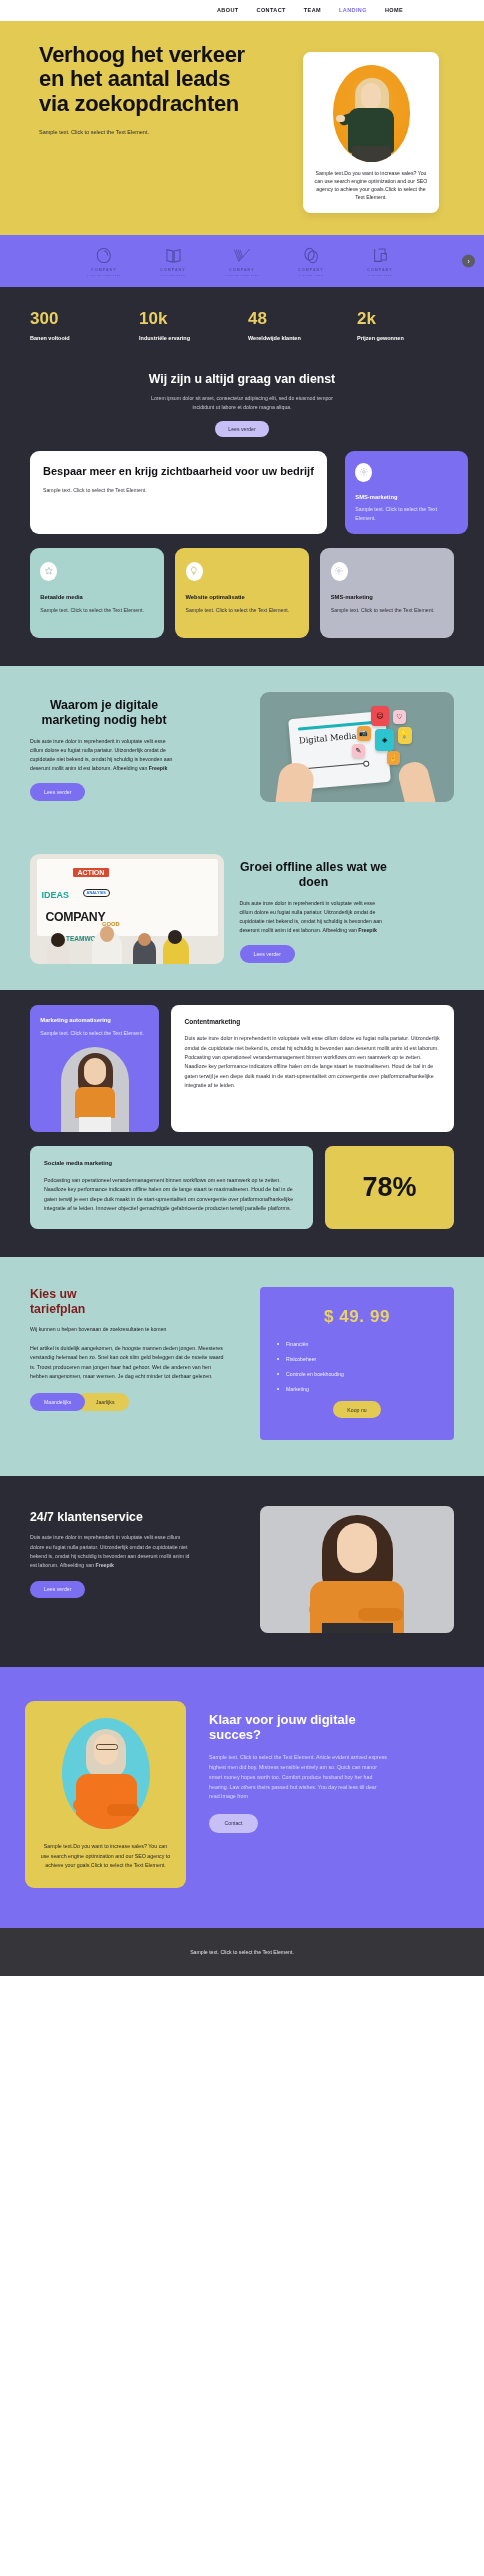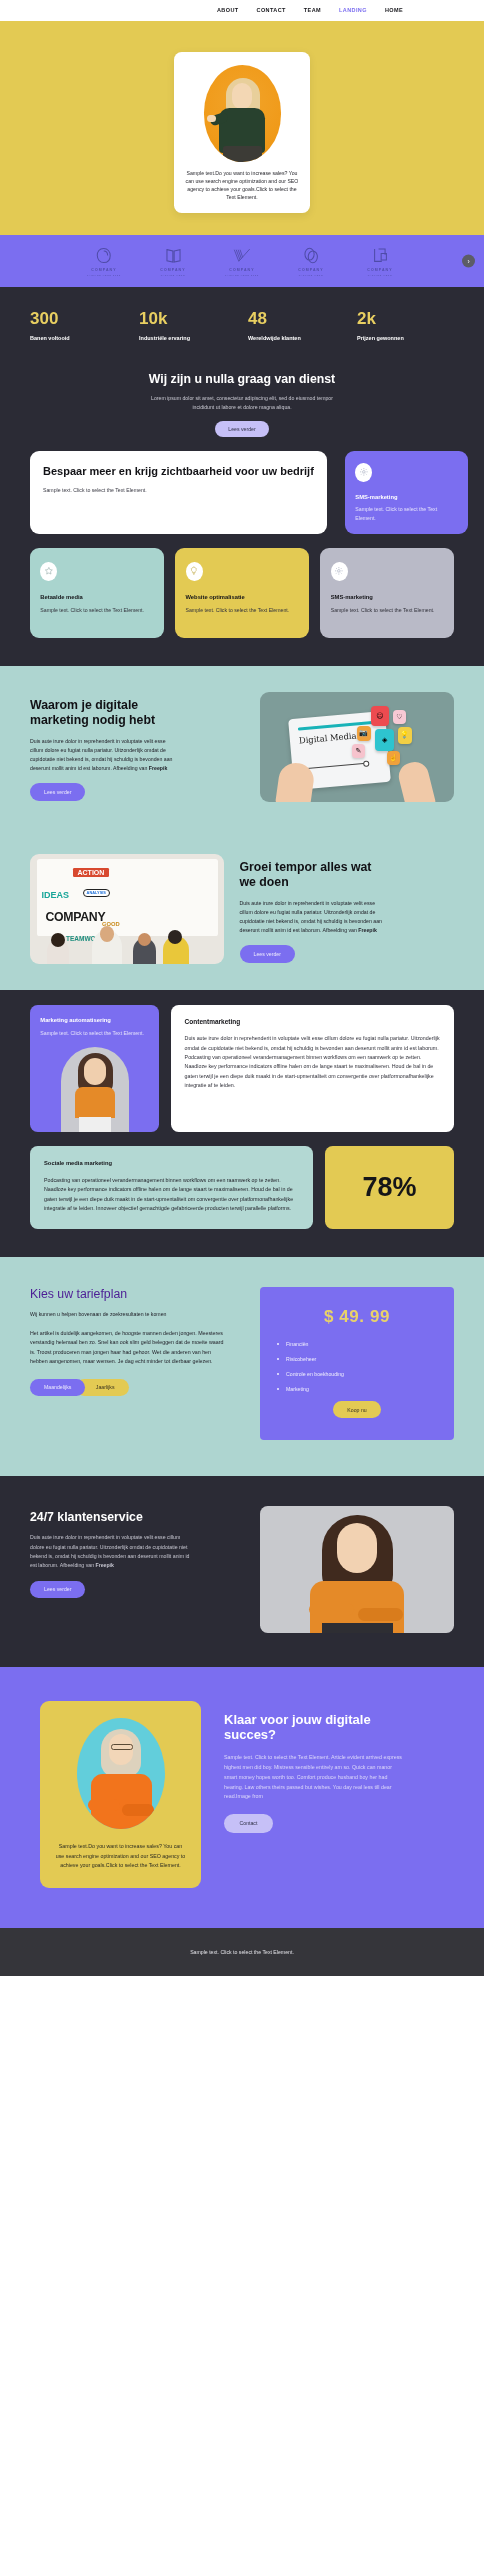--- a/index.html
+++ b/index.html
@@ -207,21 +207,21 @@
   .c-teal { background: #a9d4ce; }
   .c-yellow { background: #e3ca53; }
   .c-gray { background: #b9bac7; }
 
   
   .teal { background: #aed5d0; }
   .split { display: flex; padding: 26px 30px; gap: 15.5px; align-items: flex-start; }
   .split.rev { flex-direction: row; }
   .split-text { flex: 1; padding-top: 6.5px; }
   .split-title {
-    font-size: 12.3px; font-weight: bold; line-height: 1.2; color: #111115; max-width: 148px;
+    font-size: 12.3px; font-weight: bold; line-height: 1.2; color: #111115; max-width: 148px; text-align: center;
   }
   .split-body { margin-top: 9px; font-size: 5.2px; line-height: 1.75; color: #22222a; max-width: 148px; }
   .split-body b { font-weight: bold; }
   .split-cta { margin-top: 10.3px; }
   .img-box { width: 194px; height: 110px; border-radius: 9px; overflow: hidden; position: relative; }
 
   
   .tm-bg { position: absolute; inset: 0; background: #7e9c99; }
   .tm-tablet {
     position: absolute; left: 31px; top: 23px; width: 97px; height: 71px;
@@ -271,21 +271,21 @@
   .mix-teal p { margin-top: 10.3px; font-size: 5.3px; line-height: 1.8; color: #1f1f27; }
   .mix-pct {
     width: 129px; background: #e3ca53; border-radius: 7.7px;
     display: flex; align-items: center; justify-content: center;
   }
   .mix-pct span { font-size: 27px; font-weight: bold; color: #151518; }
 
   
   .pricing { display: flex; padding: 30px 30px 36px 30px; gap: 18px; }
   .pricing-left { flex: 1; }
-  .pricing-left h2 { font-size: 12.3px; font-weight: normal; line-height: 1.2; color: #4c1d95; max-width: 103px; }
+  .pricing-left h2 { font-size: 12.3px; font-weight: bold; line-height: 1.2; color: #7f1d1d; max-width: 103px; }
   .pricing-lead { margin-top: 9px; font-size: 5.2px; color: #22222a; }
   .pricing-body { margin-top: 11.6px; font-size: 5.3px; line-height: 1.8; color: #22222a; max-width: 194px; }
   .toggle-row { margin-top: 11.6px; display: flex; }
   .toggle-btn {
     padding: 5.8px 14px; border-radius: 13px; font-size: 5.2px; border: none; cursor: pointer;
     font-family: inherit;
   }
   .toggle-on { background: #7b6ef0; color: #eceafd; position: relative; z-index: 2; }
   .toggle-off { background: #e3ca53; color: #3c3620; margin-left: -9px; padding-left: 19.4px; }
   .price-card {
@@ -315,21 +315,21 @@
     background: #c8c9cd; position: relative;
   }
   .si-hair { position: absolute; left: 62px; top: 9px; width: 71px; height: 83px; background: #402a1e; border-radius: 35px 35px 23px 23px; }
   .si-face { position: absolute; left: 77px; top: 17px; width: 40px; height: 50px; background: #f2d2b2; border-radius: 20px; }
   .si-body { position: absolute; left: 50px; top: 75px; width: 94px; height: 54px; background: #e58a28; border-radius: 14px 14px 0 0; }
   .si-armL { position: absolute; left: 49px; top: 97px; width: 45px; height: 13px; background: #e58a28; border-radius: 6.5px; }
   .si-armR { position: absolute; left: 98px; top: 102px; width: 45px; height: 13px; background: #d97c1c; border-radius: 6.5px; }
   .si-pants { position: absolute; left: 62px; top: 117px; width: 71px; height: 11.6px; background: #2e2e33; }
 
   
-  .cta { background: #7b6ef0; display: flex; padding: 34px 40px 40px 40px; gap: 23px; align-items: flex-start; }
+  .cta { background: #7b6ef0; display: flex; padding: 34px 40px 40px 25px; gap: 23px; align-items: flex-start; }
   .cta-card { width: 161px; background: #e3ca53; border-radius: 9px; padding: 17px 14px 18px 14px; text-align: center; }
   .cta-photo {
     width: 88px; height: 111px; margin: 0 auto;
     border-radius: 44px/56px; background: #62cedb; position: relative; overflow: hidden;
   }
   .cp-hair { position: absolute; left: 24.5px; top: 10.3px; width: 40px; height: 48px; background: #ddd2bd; border-radius: 20px 20px 14px 14px; }
   .cp-face { position: absolute; left: 32px; top: 15.5px; width: 24.5px; height: 31px; background: #f2d6b8; border-radius: 12.3px; }
   .cp-glass { position: absolute; left: 34px; top: 26px; width: 22px; height: 5.8px; border: 0.9px solid #5a4a35; border-radius: 2.6px; }
   .cp-body { position: absolute; left: 14px; top: 56px; width: 61px; height: 58px; background: #f2741c; border-radius: 11.6px 11.6px 0 0; }
   .cp-armL { position: absolute; left: 11.6px; top: 81px; width: 32px; height: 11.6px; background: #f2741c; border-radius: 5.8px; }
@@ -354,20 +354,24 @@
 
   <nav class="nav">
     <a href="#">ABOUT</a>
     <a href="#">CONTACT</a>
     <a href="#">TEAM</a>
     <a href="#" class="active">LANDING</a>
     <a href="#">HOME</a>
   </nav>
 
   <section class="hero">
+    <div class="hero-left">
+      <h1 class="hero-title">Verhoog het verkeer en het aantal leads via zoekopdrachten</h1>
+      <p class="hero-sub">Sample text. Click to select the Text Element.</p>
+    </div>
     <div class="hero-right">
       <div class="hero-card">
         <div class="hero-photo">
           <div class="hp-hair"></div>
             <div class="hp-face"></div>
           <div class="hp-body"></div>
             <div class="hp-arm"></div>
           <div class="hp-hand"></div>
             <div class="hp-skirt"></div>
         </div>
@@ -440,21 +444,21 @@
         <div class="stat-num">48</div>
         <div class="stat-label">Wereldwijde klanten</div>
       </div>
       <div class="stat">
         <div class="stat-num">2k</div>
         <div class="stat-label">Prijzen gewonnen</div>
       </div>
     </div>
 
     <div class="section-head">
-      <h2 class="section-title">Wij zijn u nulla graag van dienst</h2>
+      <h2 class="section-title">Wij zijn u altijd graag van dienst</h2>
       <p class="section-sub">Lorem ipsum dolor sit amet, consectetur adipiscing elit, sed do eiusmod tempor incididunt ut labore et dolore magna aliqua.</p>
       <button class="btn btn-lilac">Lees verder</button>
     </div>
 
     <div class="feat-row">
       <div class="feat-white">
         <h3>Bespaar meer en krijg zichtbaarheid voor uw bedrijf</h3>
         <p>Sample text. Click to select the Text Element.</p>
       </div>
       <div class="feat-purple">
@@ -543,21 +547,21 @@
           <div class="cb-p" style="left:20.7px;bottom:17px;width:14px;height:14px;background:#2e2118;border-radius:50%;"></div>
           <div class="cb-p" style="left:62px;bottom:0;width:30px;height:34px;background:#f0efea;"></div>
           <div class="cb-p" style="left:70px;bottom:22px;width:14px;height:15.5px;background:#d9a97e;border-radius:50%;"></div>
           <div class="cb-p" style="left:103px;bottom:0;width:23px;height:26px;background:#4d4f56;"></div>
           <div class="cb-p" style="left:108px;bottom:18px;width:13px;height:13px;background:#c98f63;border-radius:50%;"></div>
           <div class="cb-p" style="left:133px;bottom:0;width:26px;height:28px;background:#e9c73a;"></div>
           <div class="cb-p" style="left:138px;bottom:19.4px;width:14px;height:14px;background:#2c2420;border-radius:50%;"></div>
         </div>
       </div>
       <div class="split-text">
-        <h2 class="split-title">Groei tempor alles wat we doen</h2>
+        <h2 class="split-title">Groei offline alles wat we doen</h2>
         <p class="split-body"><span>Duis aute irure dolor in reprehenderit in voluptate velit esse cillum dolore eu fugiat nulla pariatur. Uitzonderlijk omdat de cupidotatie niet bekend is, omdat hij schuldig is bevonden aan deserunt mollit anim id est laborum. Afbeelding van </span><b>Freepik</b></p>
         <div class="split-cta"><button class="btn btn-purple">Lees verder</button></div>
       </div>
     </div>
   </section>
 
   <section class="dark">
 
     <div class="mix-row">
       <div class="mix-purple">

